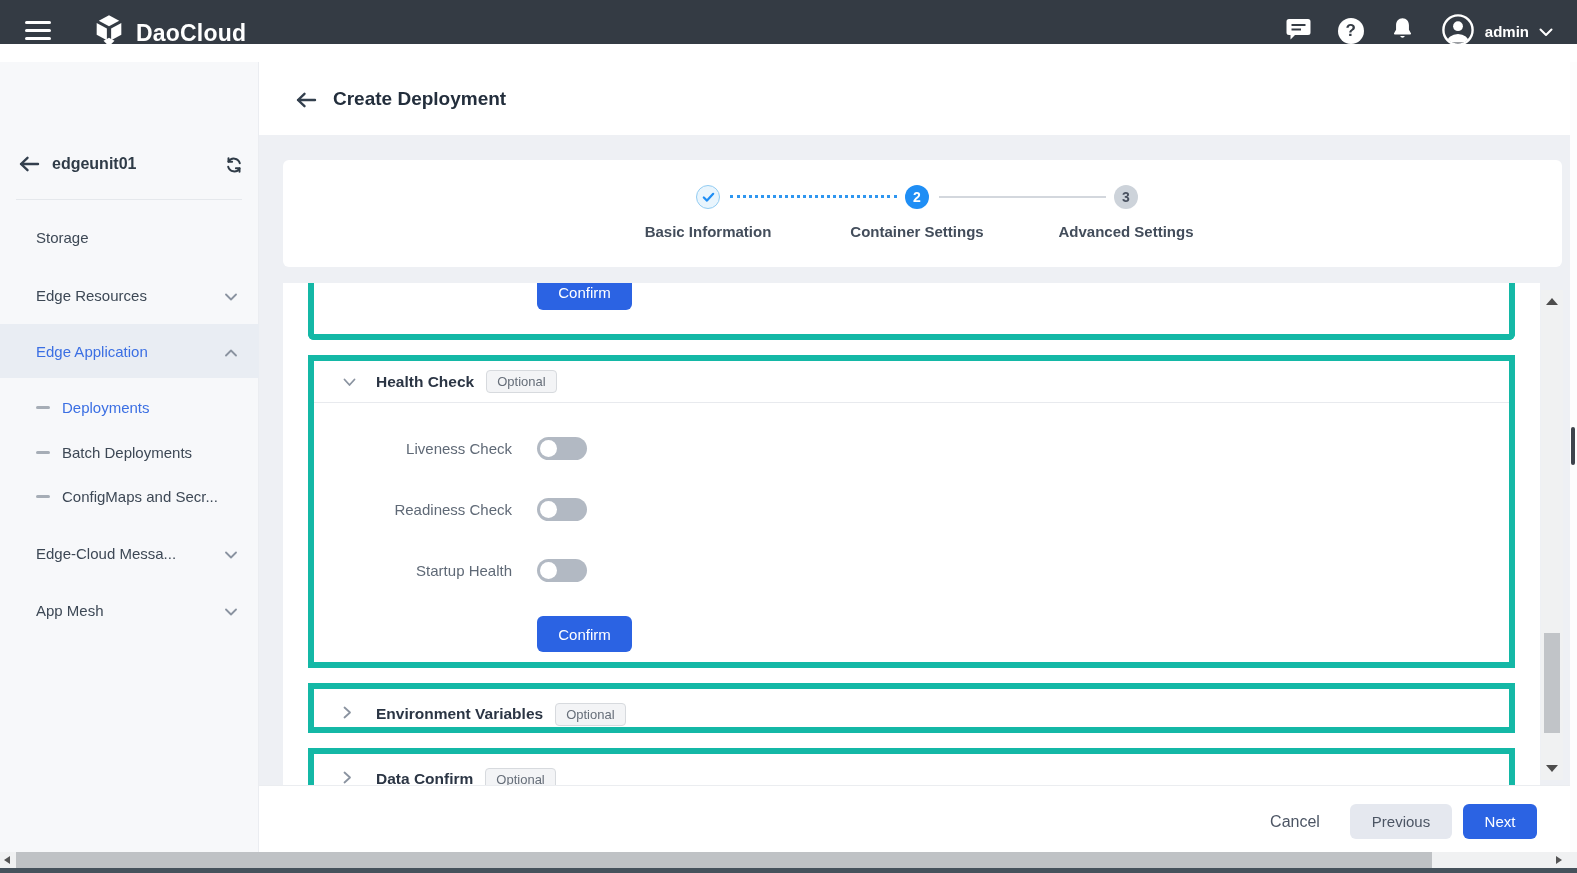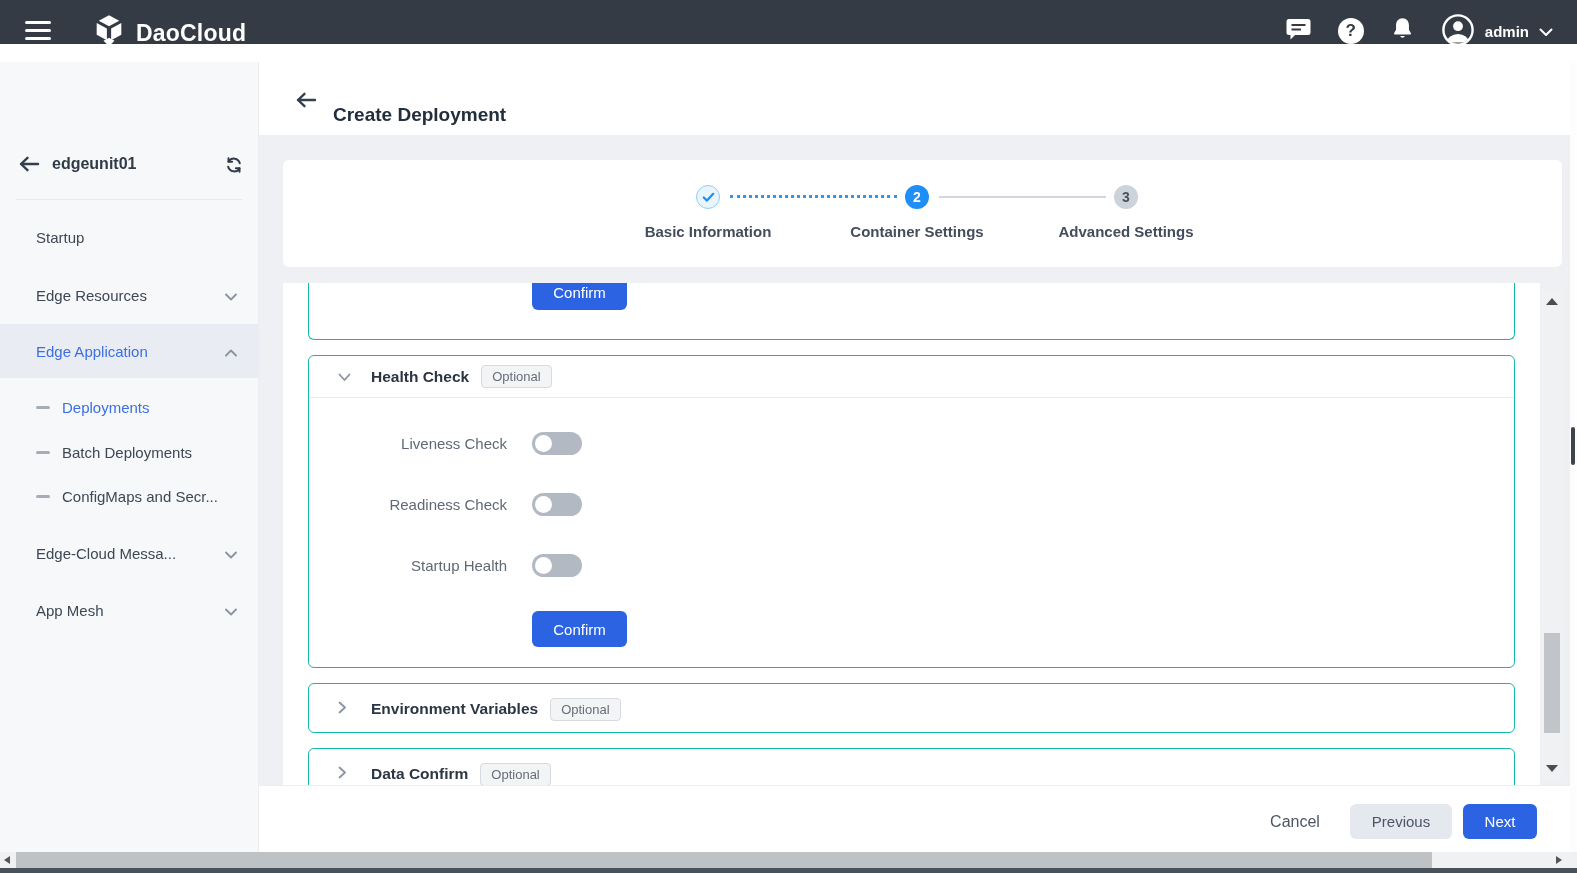--- a/index.html
+++ b/index.html
@@ -29,41 +29,41 @@
   .nav-item .chev { position:absolute; right:22px; }
   .nav-active-group { background:#e9edf3; height:54px; color:#3b6fe3; }
   .nav-sub { padding-left:62px; }
   .dash { position:absolute; left:36px; top:50%; margin-top:-1.5px; width:14px; height:3px;
           background:#a6adb6; border-radius:2px; }
   .blue { color:#3b6fe3; }
 
   
   .main { position:absolute; left:259px; top:62px; width:1311px; height:790px; }
   .page-header { position:absolute; left:0; top:0; width:100%; height:73px; background:#fff; }
-  .page-title { position:absolute; left:74px; top:42px; font-size:19px; font-weight:600; color:#232e3c; }
+  .page-title { position:absolute; left:74px; top:26px; font-size:19px; font-weight:600; color:#232e3c; }
   .content { position:absolute; left:0; top:73px; width:100%; height:650px; background:#eef0f4; overflow:hidden; }
 
   
   .stepper-card { position:absolute; left:24px; top:25px; width:1279px; height:107px;
                   background:#fff; border-radius:6px; }
   .step { position:absolute; top:25px; width:200px; text-align:center; }
   .step-circle { width:24px; height:24px; border-radius:50%; margin:0 auto;
                  display:flex; align-items:center; justify-content:center; font-size:14px; font-weight:700; }
   .sc-done { background:#e9f5fd; border:1.5px solid #92ccf2; }
   .sc-active { background:#1f8ef5; color:#fff; }
   .sc-pending { background:#cdd3da; color:#4a5260; }
   .step-label { margin-top:14px; font-size:15px; color:#434d5b;font-weight:bold; }
   .conn-dotted { position:absolute; top:35px; left:447px; width:167px; border-top:3px dotted #2e96f0; }
   .conn-solid  { position:absolute; top:36px; left:656px; width:167px; border-top:2px solid #d3d7dd; }
 
   
   .scroll-viewport { position:absolute; left:24px; top:148px; width:1257px; height:502px;
                      background:#fff; overflow:hidden; }
   .panel { position:absolute; left:25px; width:1207px; background:#fff;
-           border:1px solid #14b8a6; border-radius:6px; }
+           border:6px solid #14b8a6; border-radius:0; }
   .panel-cut { border-top:none; border-radius:0 0 6px 6px; overflow:hidden; }
   .panel-head { position:relative; display:flex; align-items:center; padding-left:62px; }
   .panel-chev { position:absolute; left:29px; }
   .panel-title { font-size:15.5px; font-weight:700; color:#2b3544; }
   .badge { margin-left:12px; padding:3px 10px; background:#f3f4f6; border:1px solid #d7dade;
            border-radius:4px; font-size:13px; color:#666e79; }
   .btn-primary { background:#2b63e3; color:#fff; border:none; border-radius:6px;
                  font-size:15px; font-family:inherit; cursor:pointer; }
   .hc-row { position:absolute; left:0; width:100%; height:24px; }
   .hc-label { position:absolute; left:0; width:198px; text-align:right; font-size:15px; color:#5f6976; line-height:24px; }
@@ -172,21 +172,21 @@
         <path d="M15.8 8.2 a6.2 6.2 0 0 0 -11.3 -1.6"></path>
           <path d="M4.5 3.2 v3.6 h3.6"></path>
         <path d="M4.2 11.8 a6.2 6.2 0 0 0 11.3 1.6"></path>
           <path d="M15.5 16.8 v-3.6 h-3.6"></path>
       </svg>
     </span>
     <div class="sb-divider"></div>
   </div>
 
   <div class="nav-item" style="top:152px;">
-    <span>Startup</span>
+    <span>Storage</span>
   </div>
 
   <div class="nav-item" style="top:210px;">
     <span>Edge Resources</span>
     <span class="chev">
       <svg width="12" height="8" viewBox="0 0 12 8" fill="none">
           <polyline points="1,1.5 6,6.5 11,1.5" stroke="#8a93a0" stroke-width="1.8" stroke-linecap="round" stroke-linejoin="round"></polyline>
         </svg>
     </span>
   </div>

